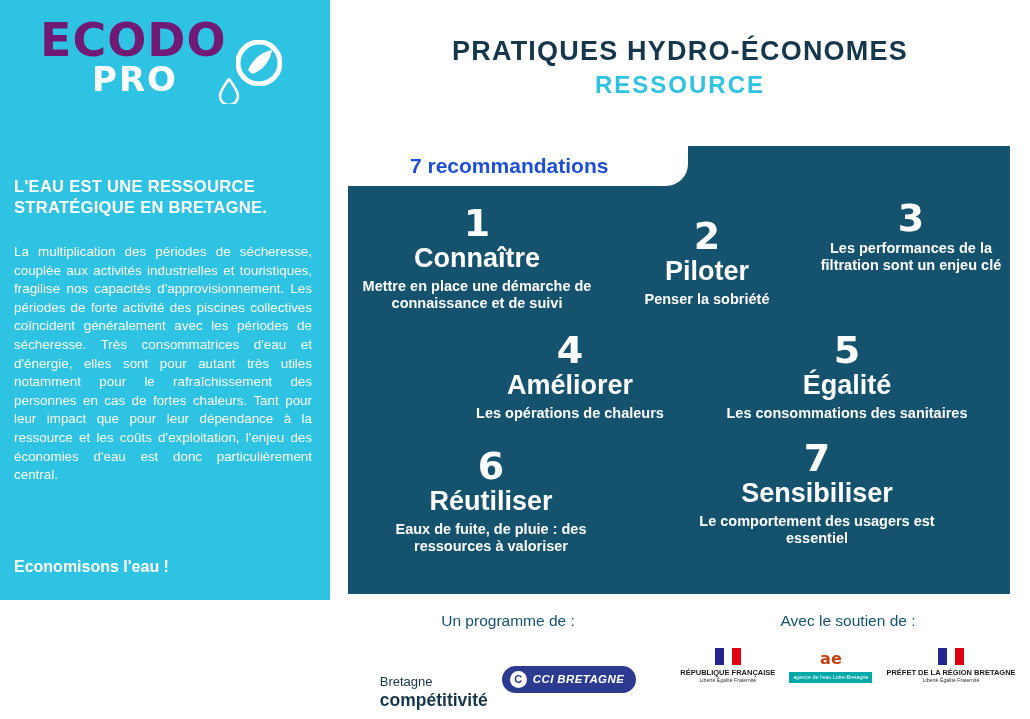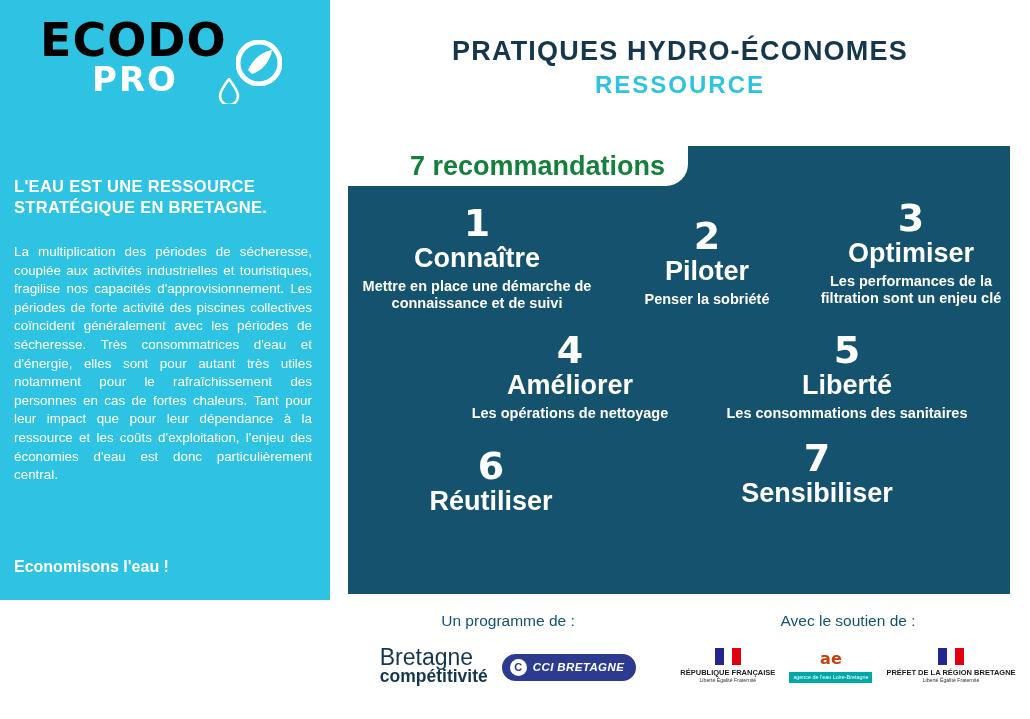--- a/index.html
+++ b/index.html
@@ -15,21 +15,21 @@
   .left-panel {
     position: absolute; left: 0; top: 0; width: 330px; height: 600px;
     background: #2fc3e3;
     color: #ffffff;
   }
   .logo-block {
     position: absolute; left: 40px; top: 18px; width: 250px; height: 80px;
   }
   .logo-main {
     font-size: 46px; font-weight: bold; letter-spacing: 1px;
-    color: #000000; line-height: 44px; font-family: "DejaVu Sans", sans-serif;
+    color: #701a75; line-height: 44px; font-family: "DejaVu Sans", sans-serif;
   }
   .logo-sub {
     font-size: 34px; font-weight: bold; letter-spacing: 2px;
     color: #ffffff; line-height: 34px; margin-left: 52px;
     font-family: "DejaVu Sans", sans-serif;
   }
   .leaf-icon {
     position: absolute; left: 196px; top: 22px; width: 46px; height: 46px;
   }
   .drop-icon {
@@ -72,21 +72,21 @@
   }
   .reco-badge {
     position: absolute; left: 348px; top: 146px;
     width: 340px; height: 40px;
     background: #ffffff;
     border-bottom-right-radius: 22px;
     display: flex; align-items: center;
     padding-left: 62px;
   }
   .reco-badge span {
-    font-size: 27px; font-weight: bold; color: #15803d; text-align: right;
+    font-size: 21px; font-weight: bold; color: #1d4ed8; text-align: right;
   }
 
   .reco { position: absolute; text-align: center; color: #ffffff; }
   .reco .num {
     font-size: 38px; font-weight: bold; line-height: 36px;
     font-family: "DejaVu Sans", sans-serif;
   }
   .reco .name {
     font-size: 27px; font-weight: bold; line-height: 32px; margin-top: 1px;
   }
@@ -112,21 +112,21 @@
   }
 
   .logos-row {
     display: flex; align-items: center; justify-content: center;
     gap: 14px; margin-top: 18px;
   }
 
   .bretagne-logo {
     text-align: left; color: #16374b; line-height: 19px;
   }
-  .bretagne-logo .l1 { font-size: 23px; }
+  .bretagne-logo .l1 { font-size: 13px; margin-top: 24px; }
   .bretagne-logo .l2 { font-size: 17.5px; font-weight: bold; text-align: center; }
 
   .cci-logo {
     background: #2c3b8f; color: #ffffff; border-radius: 14px;
     padding: 5px 12px 5px 8px; display: flex; align-items: center; gap: 6px;
   }
   .cci-circle {
     width: 17px; height: 17px; border-radius: 50%;
     background: #ffffff; color: #2c3b8f;
     font-size: 11px; font-weight: bold;
@@ -198,44 +198,45 @@
   </div>
 
   <div class="reco" id="reco-2">
     <div class="num">2</div>
     <div class="name">Piloter</div>
     <div class="desc">Penser la sobriété</div>
   </div>
 
   <div class="reco" id="reco-3">
     <div class="num">3</div>
-    <div class="name">Optimiser</div>
     <div class="desc">Les performances de la filtration sont un enjeu clé</div>
   </div>
 
   <div class="reco" id="reco-4">
     <div class="num">4</div>
     <div class="name">Améliorer</div>
-    <div class="desc">Les opérations de nettoyage</div>
+    <div class="desc">Les opérations de chaleurs</div>
   </div>
 
   <div class="reco" id="reco-5">
     <div class="num">5</div>
-    <div class="name">Liberté</div>
+    <div class="name">Égalité</div>
     <div class="desc">Les consommations des sanitaires</div>
   </div>
 
   <div class="reco" id="reco-6">
     <div class="num">6</div>
     <div class="name">Réutiliser</div>
+    <div class="desc">Eaux de fuite, de pluie : des ressources à valoriser</div>
   </div>
 
   <div class="reco" id="reco-7">
     <div class="num">7</div>
     <div class="name">Sensibiliser</div>
+    <div class="desc">Le comportement des usagers est essentiel</div>
   </div>
 
   <div class="footer">
 
     <div class="footer-col" id="footer-left">
       <div class="footer-label">Un programme de :</div>
       <div class="logos-row">
         <div class="bretagne-logo">
           <div class="l1">Bretagne</div>
           <div class="l2">compétitivité</div>

